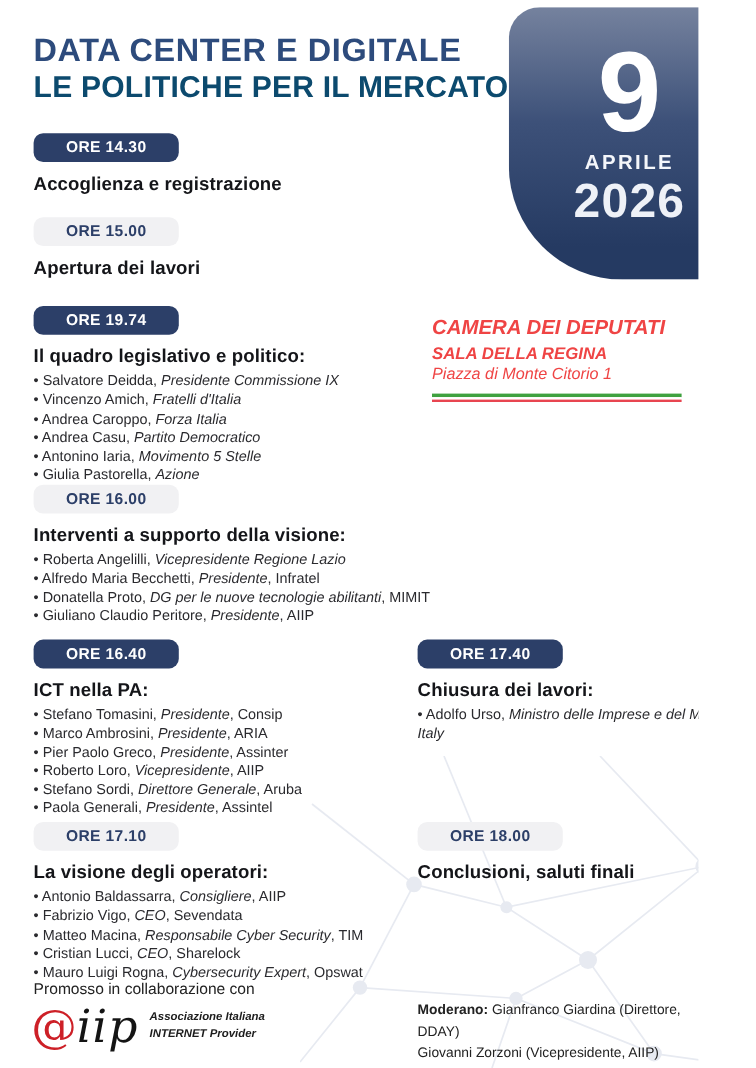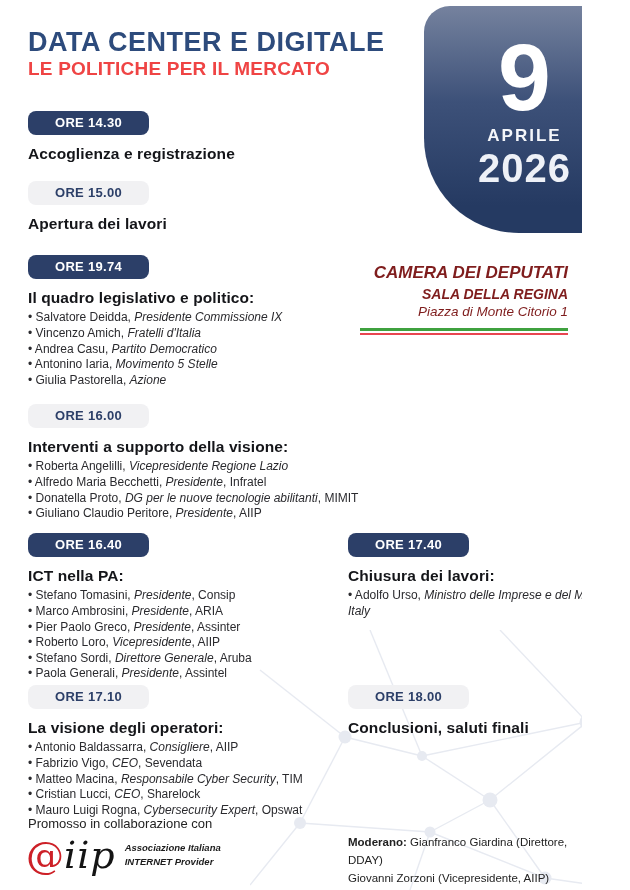--- a/index.html
+++ b/index.html
@@ -12,33 +12,33 @@
 
   
   .dash-line { position:absolute; left:623px; top:0; width:2px; height:890px;
     background:repeating-linear-gradient(180deg,#b3b8c1 0 5px, transparent 5px 9px); }
   .sel-handle { position:absolute; left:614px; top:426px; width:10px; height:10px;
     background:#fff; border:2px solid #8d9096; }
 
   
   .titles { position:absolute; left:28px; top:27px; }
   .title1 { font-size:27px; font-weight:800; letter-spacing:.5px; color:#2d4b7c; line-height:1.15; }
-  .title2 { font-size:19px; font-weight:800; letter-spacing:.2px; color:#ef4444; line-height:1.2; }
+  .title2 { font-size:25px; font-weight:800; letter-spacing:.2px; color:#0c4a6e; line-height:1.2; }
 
   
   .date-badge { position:absolute; left:424px; top:6px; width:201px; height:227px;
     border-radius:26px 6px 38px 95px;
     background:linear-gradient(178deg,#75829e 0%, #47598000 0%), linear-gradient(180deg,#75829e 0%, #3d5179 42%, #253a62 88%);
     color:#ffffff; text-align:center; padding-top:26px; }
   .date-day { font-size:95px; font-weight:800; line-height:.95; }
   .date-month { font-size:17px; font-weight:800; letter-spacing:2px; margin-top:4px; color:#f4f6fa; }
   .date-year { font-size:40px; font-weight:800; letter-spacing:1px; line-height:1.1; color:#eef1f7; }
 
   
-  .venue { position:absolute; right:14px; top:262px; text-align:right; color:#7f1d1d; }
+  .venue { position:absolute; right:14px; top:262px; text-align:left; color:#ef4444; }
   .venue-name { font-size:17px; font-weight:800; font-style:italic; line-height:1.35; }
   .venue-room { font-size:14px; font-weight:800; font-style:italic; line-height:1.3; }
   .venue-addr { font-size:13.5px; font-style:italic; line-height:1.4; }
   .flag { margin-top:6px; margin-left:auto; width:208px; }
   .flag .green { height:2.5px; background:#3fa13f; }
   .flag .white { height:2px;  background:#ffffff; }
   .flag .red   { height:2.5px; background:#e84550; }
 
   
   .session { position:absolute; }
@@ -133,20 +133,21 @@
     <h3 class="stitle">Apertura dei lavori</h3>
     <ul class="speakers"></ul>
   </section>
 
   <section class="session leftcol" style="left:28px;top:255px">
     <span class="badge dark">ORE 19.74</span>
     <h3 class="stitle">Il quadro legislativo e politico:</h3>
     <ul class="speakers">
         <li>• Salvatore Deidda, <i>Presidente Commissione IX</i></li>
         <li>• Vincenzo Amich, <i>Fratelli d'Italia</i></li>
+        <li>• Andrea Caroppo, <i>Forza Italia</i></li>
         <li>• Andrea Casu, <i>Partito Democratico</i></li>
         <li>• Antonino Iaria, <i>Movimento 5 Stelle</i></li>
         <li>• Giulia Pastorella, <i>Azione</i></li>
       </ul>
   </section>
 
   <section class="session leftcol" style="left:28px;top:404px">
     <span class="badge light">ORE 16.00</span>
     <h3 class="stitle">Interventi a supporto della visione:</h3>
     <ul class="speakers">

